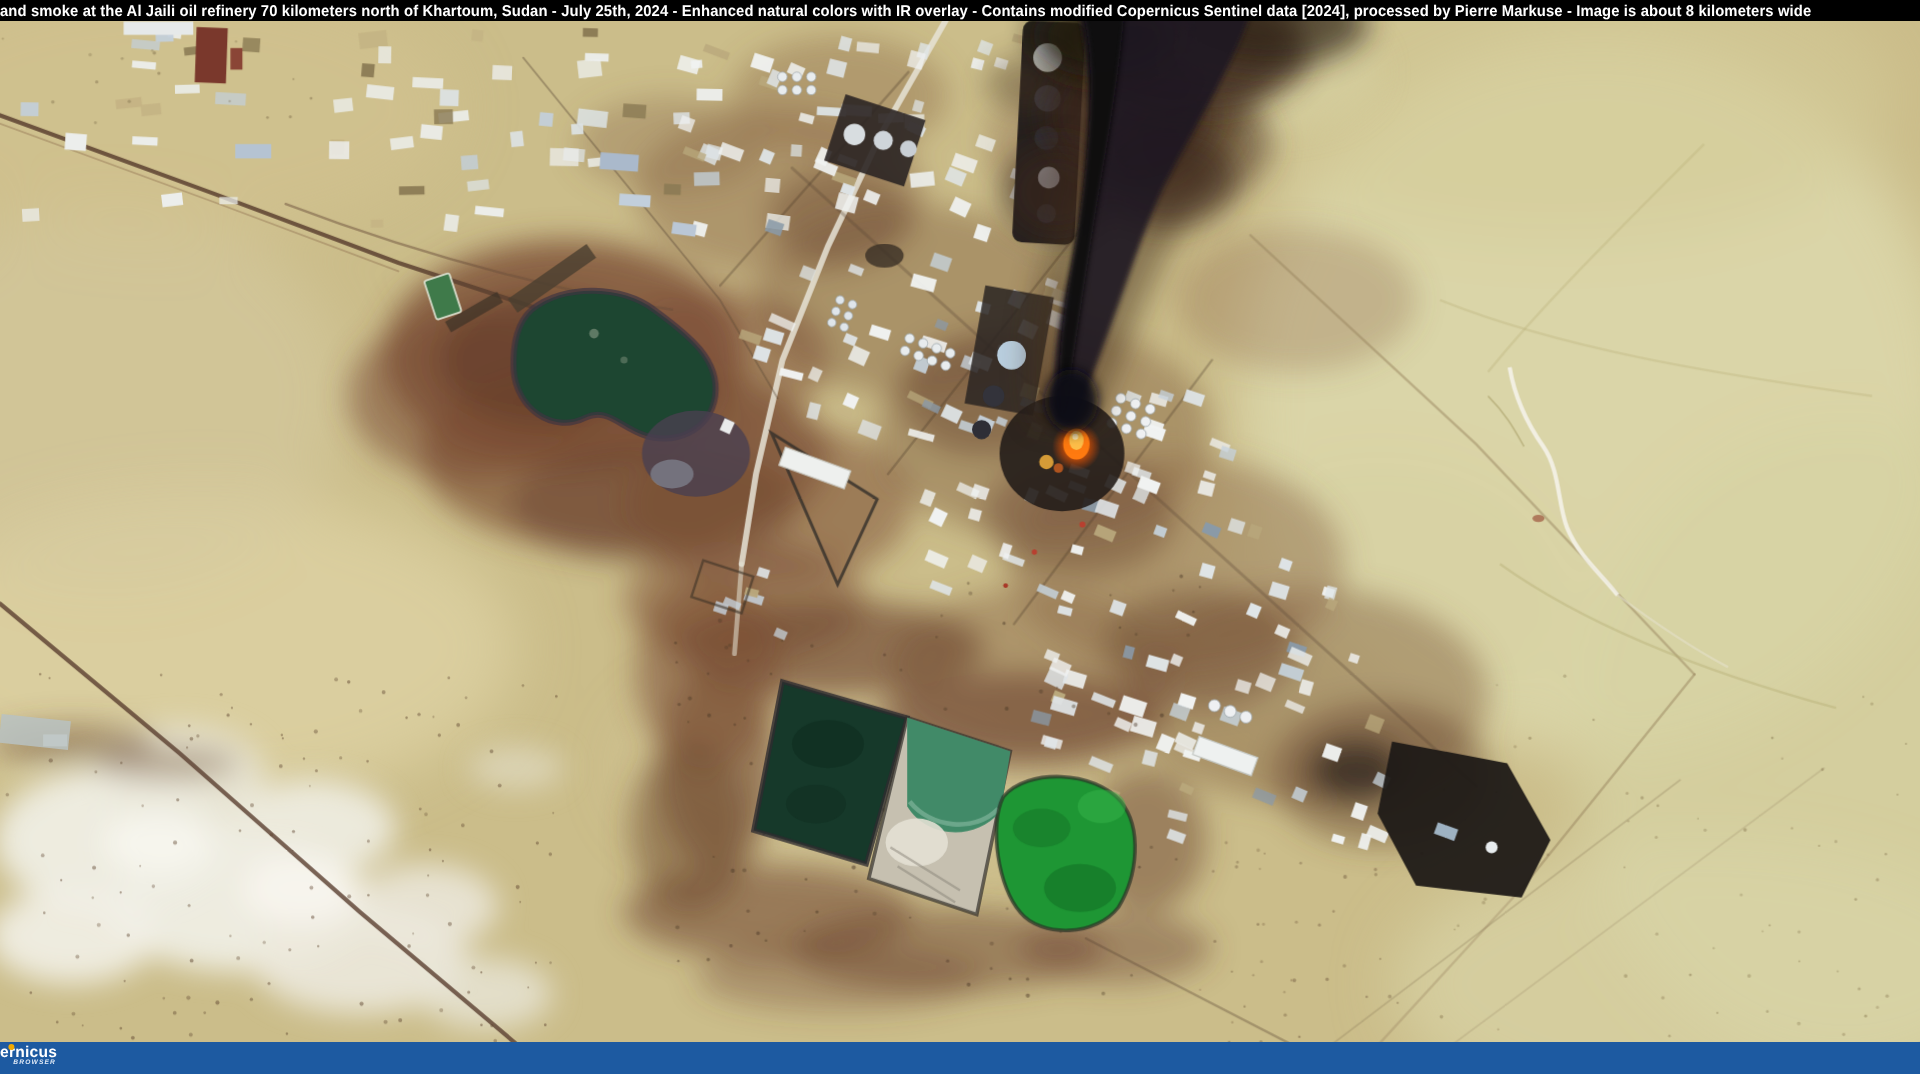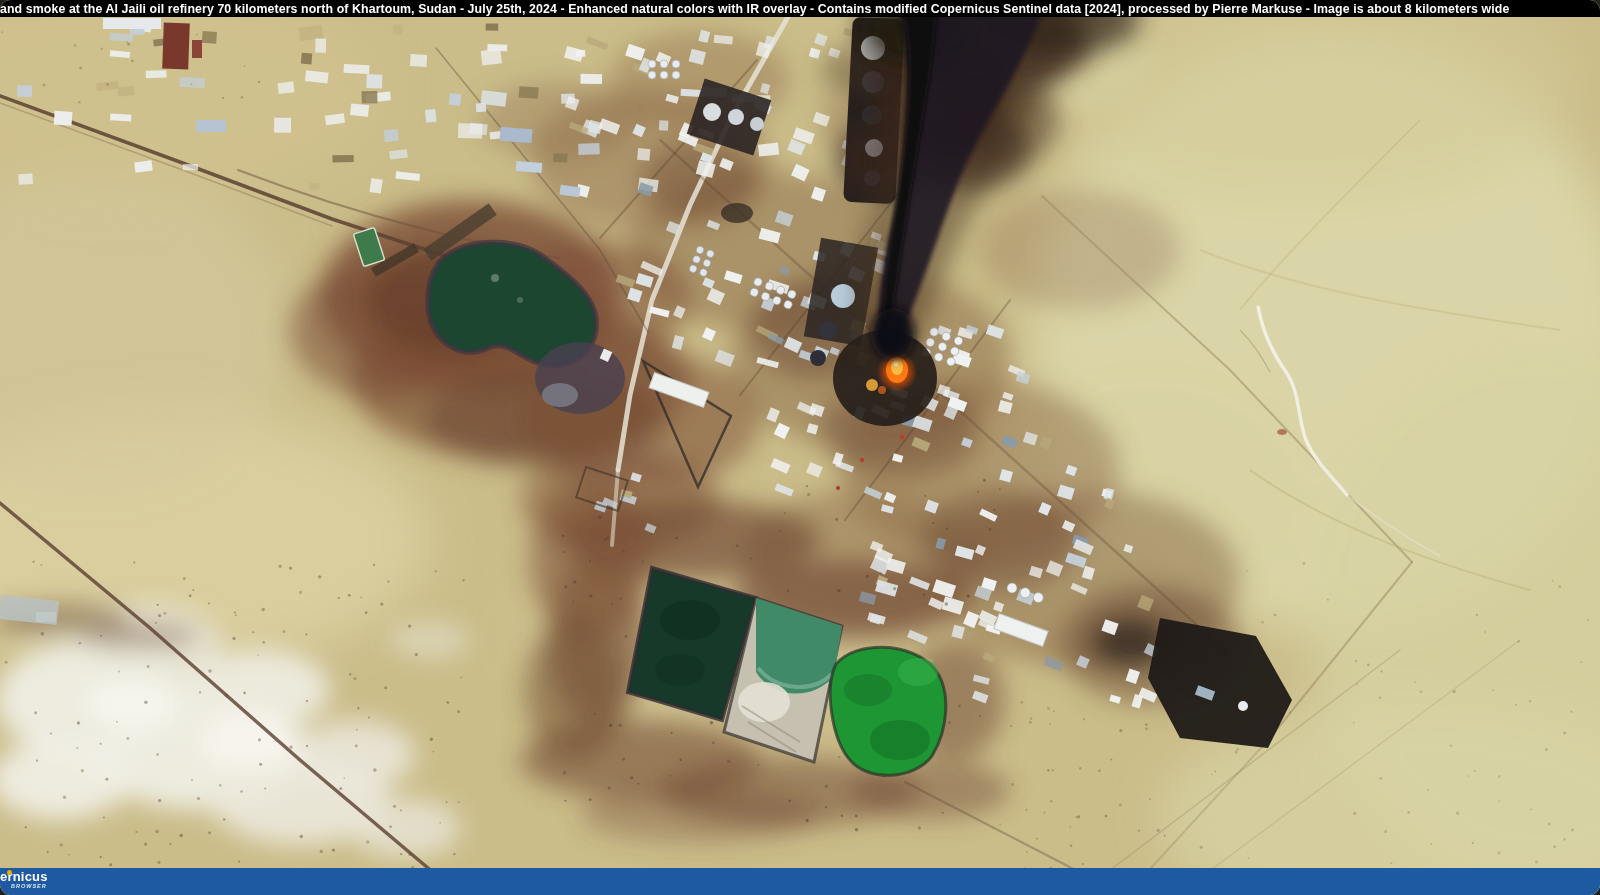--- a/index.html
+++ b/index.html
@@ -1,17 +1,17 @@
 <!DOCTYPE html>
 <html><head>
 <meta charset="utf-8">
 <style>
   html,body{margin:0;padding:0;background:#222;}
   .stage{position:relative;width:1600px;height:895px;overflow:hidden;
-         font-family:"Liberation Sans",sans-serif;background:#cbbd8a;border-radius:11px;}
+         font-family:"Liberation Sans",sans-serif;background:#cbbd8a;}
   .stage svg{position:absolute;left:0;top:0;}
   
   .caption-bar{position:absolute;left:0;top:0;width:1600px;height:17px;
     background:#000;color:#fff;overflow:hidden;z-index:10;
     display:flex;align-items:center;}
   .caption-text{display:inline-block;white-space:nowrap;font-size:13px;
     font-weight:bold;transform:scaleX(.95);transform-origin:0 50%;
     letter-spacing:.1px;padding-top:0px;}
   
   .footer-bar{position:absolute;left:0;bottom:0;width:1600px;height:27px;

